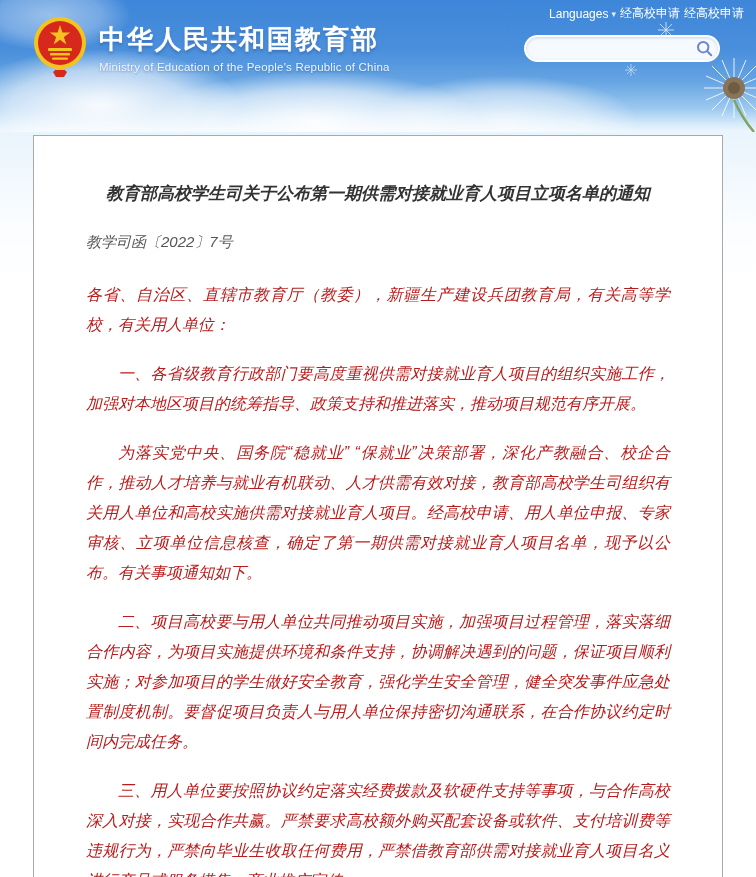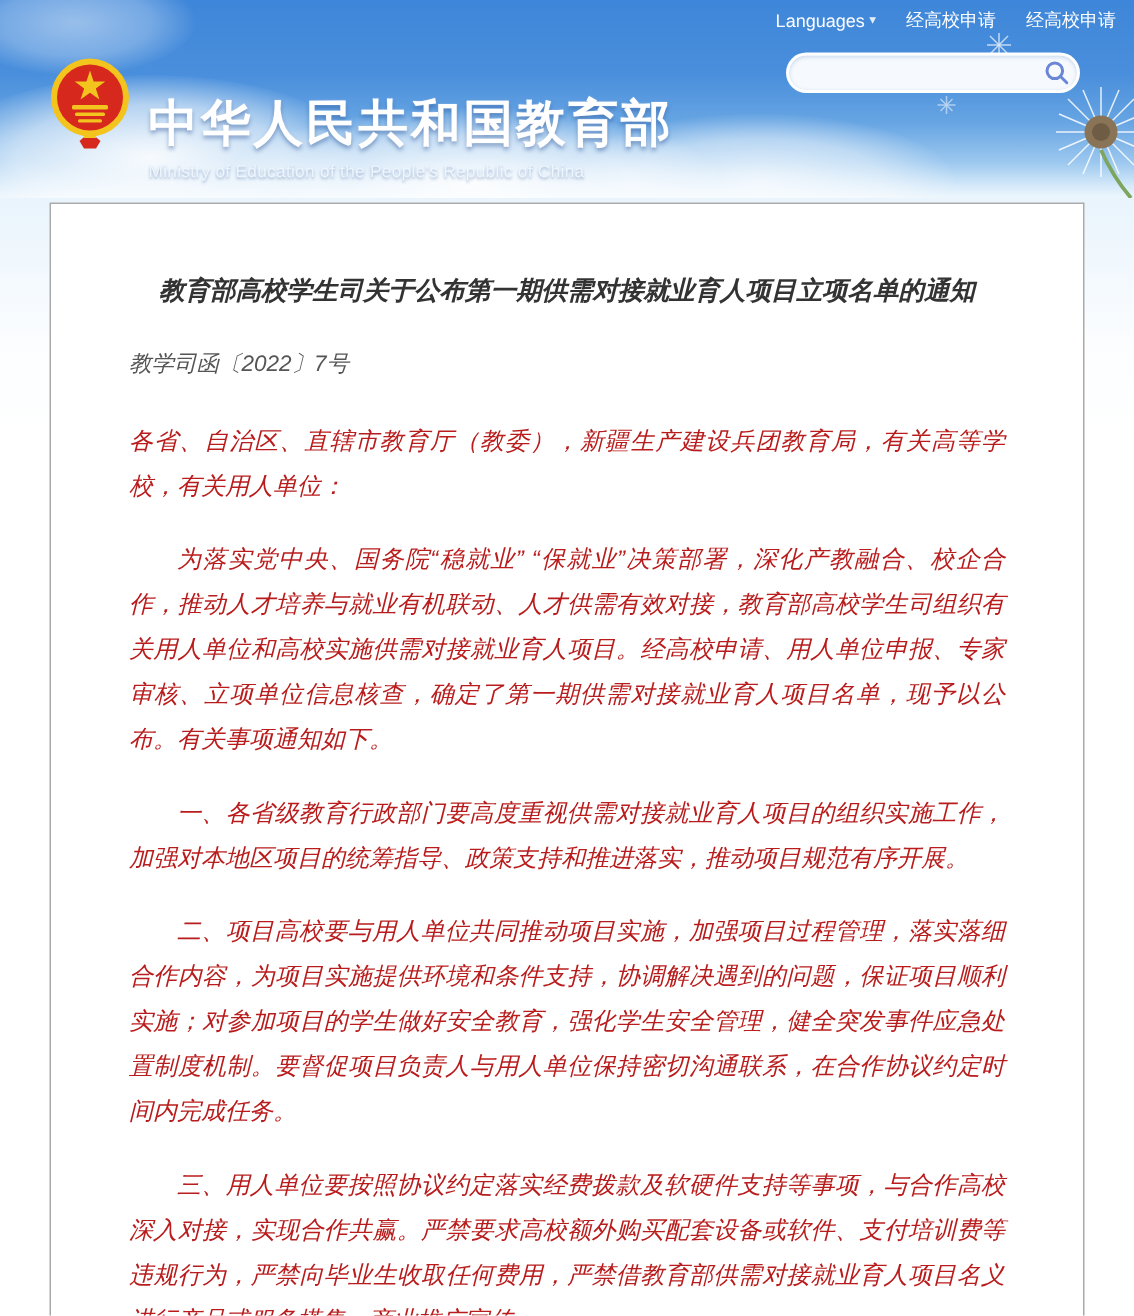--- a/index.html
+++ b/index.html
@@ -24,33 +24,32 @@
     background: radial-gradient(ellipse at center,
       rgba(255,255,255,0.92) 0%, rgba(255,255,255,0.55) 45%, rgba(255,255,255,0) 72%);
   }
   .cloud.c1 { left: -40px; bottom: -28px; width: 280px; height: 110px; }
   .cloud.c2 { left: 150px; bottom: -40px; width: 330px; height: 100px; }
   .cloud.c3 { left: -30px; top: -20px; width: 160px; height: 70px; opacity: .5; }
   .cloud.c4 { right: 120px; bottom: -34px; width: 260px; height: 90px; opacity: .8; }
 
   .utility {
     position: absolute; top: 5px; right: 12px; z-index: 5;
-    display: flex; align-items: center; gap: 20px;
+    display: flex; align-items: center; gap: 4px;
     color: #ffffff; font-size: 12px;
   }
   .utility a { color: #ffffff; text-decoration: none; display: flex; align-items: center; gap: 3px; cursor: pointer; }
   .chevron { font-size: 9px; opacity: .85; }
 
   .brand { position: absolute; top: 16px; left: 33px; display: flex; align-items: center; z-index: 4; }
   .emblem { width: 54px; height: 62px; flex: 0 0 auto; }
   .brand-text { margin-left: 12px; }
   .brand-cn {
-    font-size: 33px; font-weight: bold; letter-spacing: 2px; color: #ffffff;
+    font-size: 26px; font-weight: bold; letter-spacing: 2px; color: #ffffff;
     text-shadow: 0 2px 3px rgba(30,70,140,.45), 0 0 1px rgba(255,255,255,.6);
-    margin-top: 44px;
   }
   .brand-en {
     margin-top: 4px; font-size: 11.5px; color: #edf5fd; letter-spacing: .2px;
     text-shadow: 0 1px 2px rgba(30,70,140,.4);
   }
 
   .search {
     position: absolute; top: 35px; right: 36px; z-index: 5;
     width: 196px; height: 27px; border-radius: 14px;
     background: #f6fafe; border: 2px solid rgba(255,255,255,.95);
@@ -180,20 +179,20 @@
       <circle cx="128" cy="88" r="6" fill="#6e5c44"></circle>
     </svg>
   </header>
 
   <main class="content-area">
     <article class="doc-box">
       <h1 class="notice-title">教育部高校学生司关于公布第一期供需对接就业育人项目立项名单的通知</h1>
       <div class="doc-number">教学司函〔2022〕7号</div>
 
       <p>各省、自治区、直辖市教育厅（教委），新疆生产建设兵团教育局，有关高等学校，有关用人单位：</p>
+      <p class="indent">一、各省级教育行政部门要高度重视供需对接就业育人项目的组织实施工作，加强对本地区项目的统筹指导、政策支持和推进落实，推动项目规范有序开展。</p>
       <p class="indent">为落实党中央、国务院“稳就业” “保就业”决策部署，深化产教融合、校企合作，推动人才培养与就业有机联动、人才供需有效对接，教育部高校学生司组织有关用人单位和高校实施供需对接就业育人项目。经高校申请、用人单位申报、专家审核、立项单位信息核查，确定了第一期供需对接就业育人项目名单，现予以公布。有关事项通知如下。</p>
-      <p class="indent">一、各省级教育行政部门要高度重视供需对接就业育人项目的组织实施工作，加强对本地区项目的统筹指导、政策支持和推进落实，推动项目规范有序开展。</p>
       <p class="indent">二、项目高校要与用人单位共同推动项目实施，加强项目过程管理，落实落细合作内容，为项目实施提供环境和条件支持，协调解决遇到的问题，保证项目顺利实施；对参加项目的学生做好安全教育，强化学生安全管理，健全突发事件应急处置制度机制。要督促项目负责人与用人单位保持密切沟通联系，在合作协议约定时间内完成任务。</p>
       <p class="indent">三、用人单位要按照协议约定落实经费拨款及软硬件支持等事项，与合作高校深入对接，实现合作共赢。严禁要求高校额外购买配套设备或软件、支付培训费等违规行为，严禁向毕业生收取任何费用，严禁借教育部供需对接就业育人项目名义进行产品或服务搭售、商业推广宣传。</p>
 
     </article>
   </main>
 </div>
 
 </body></html>

